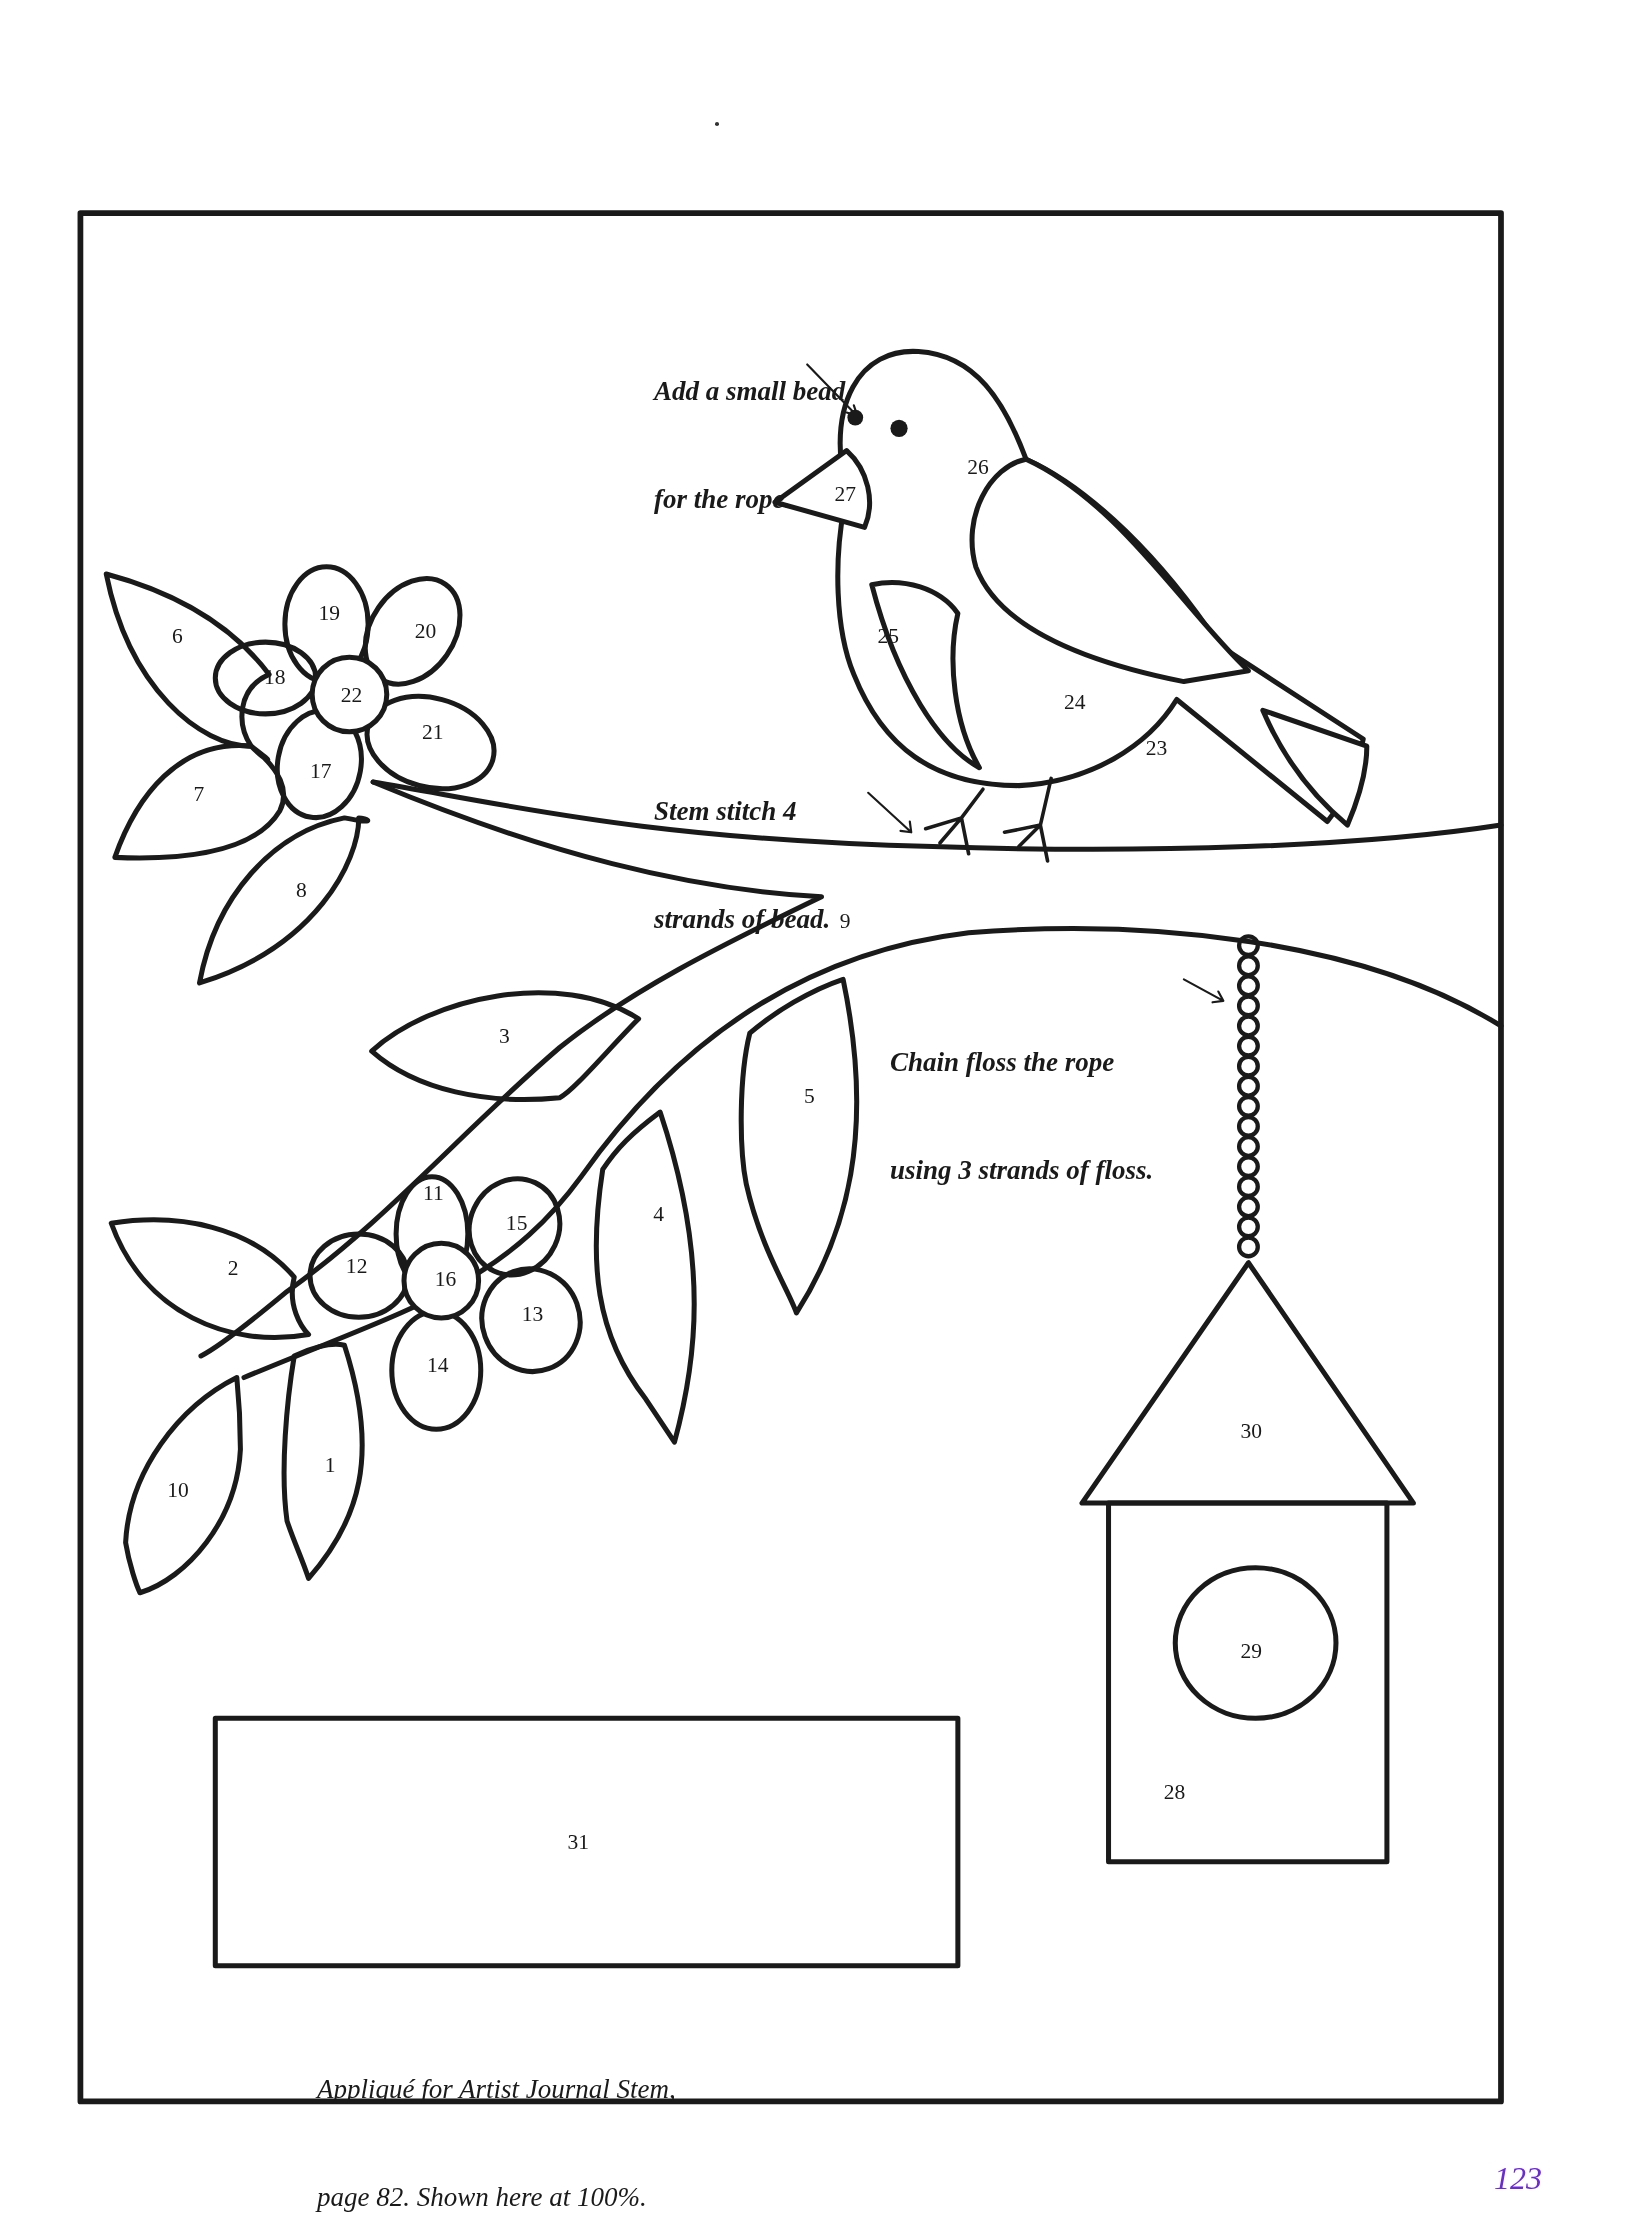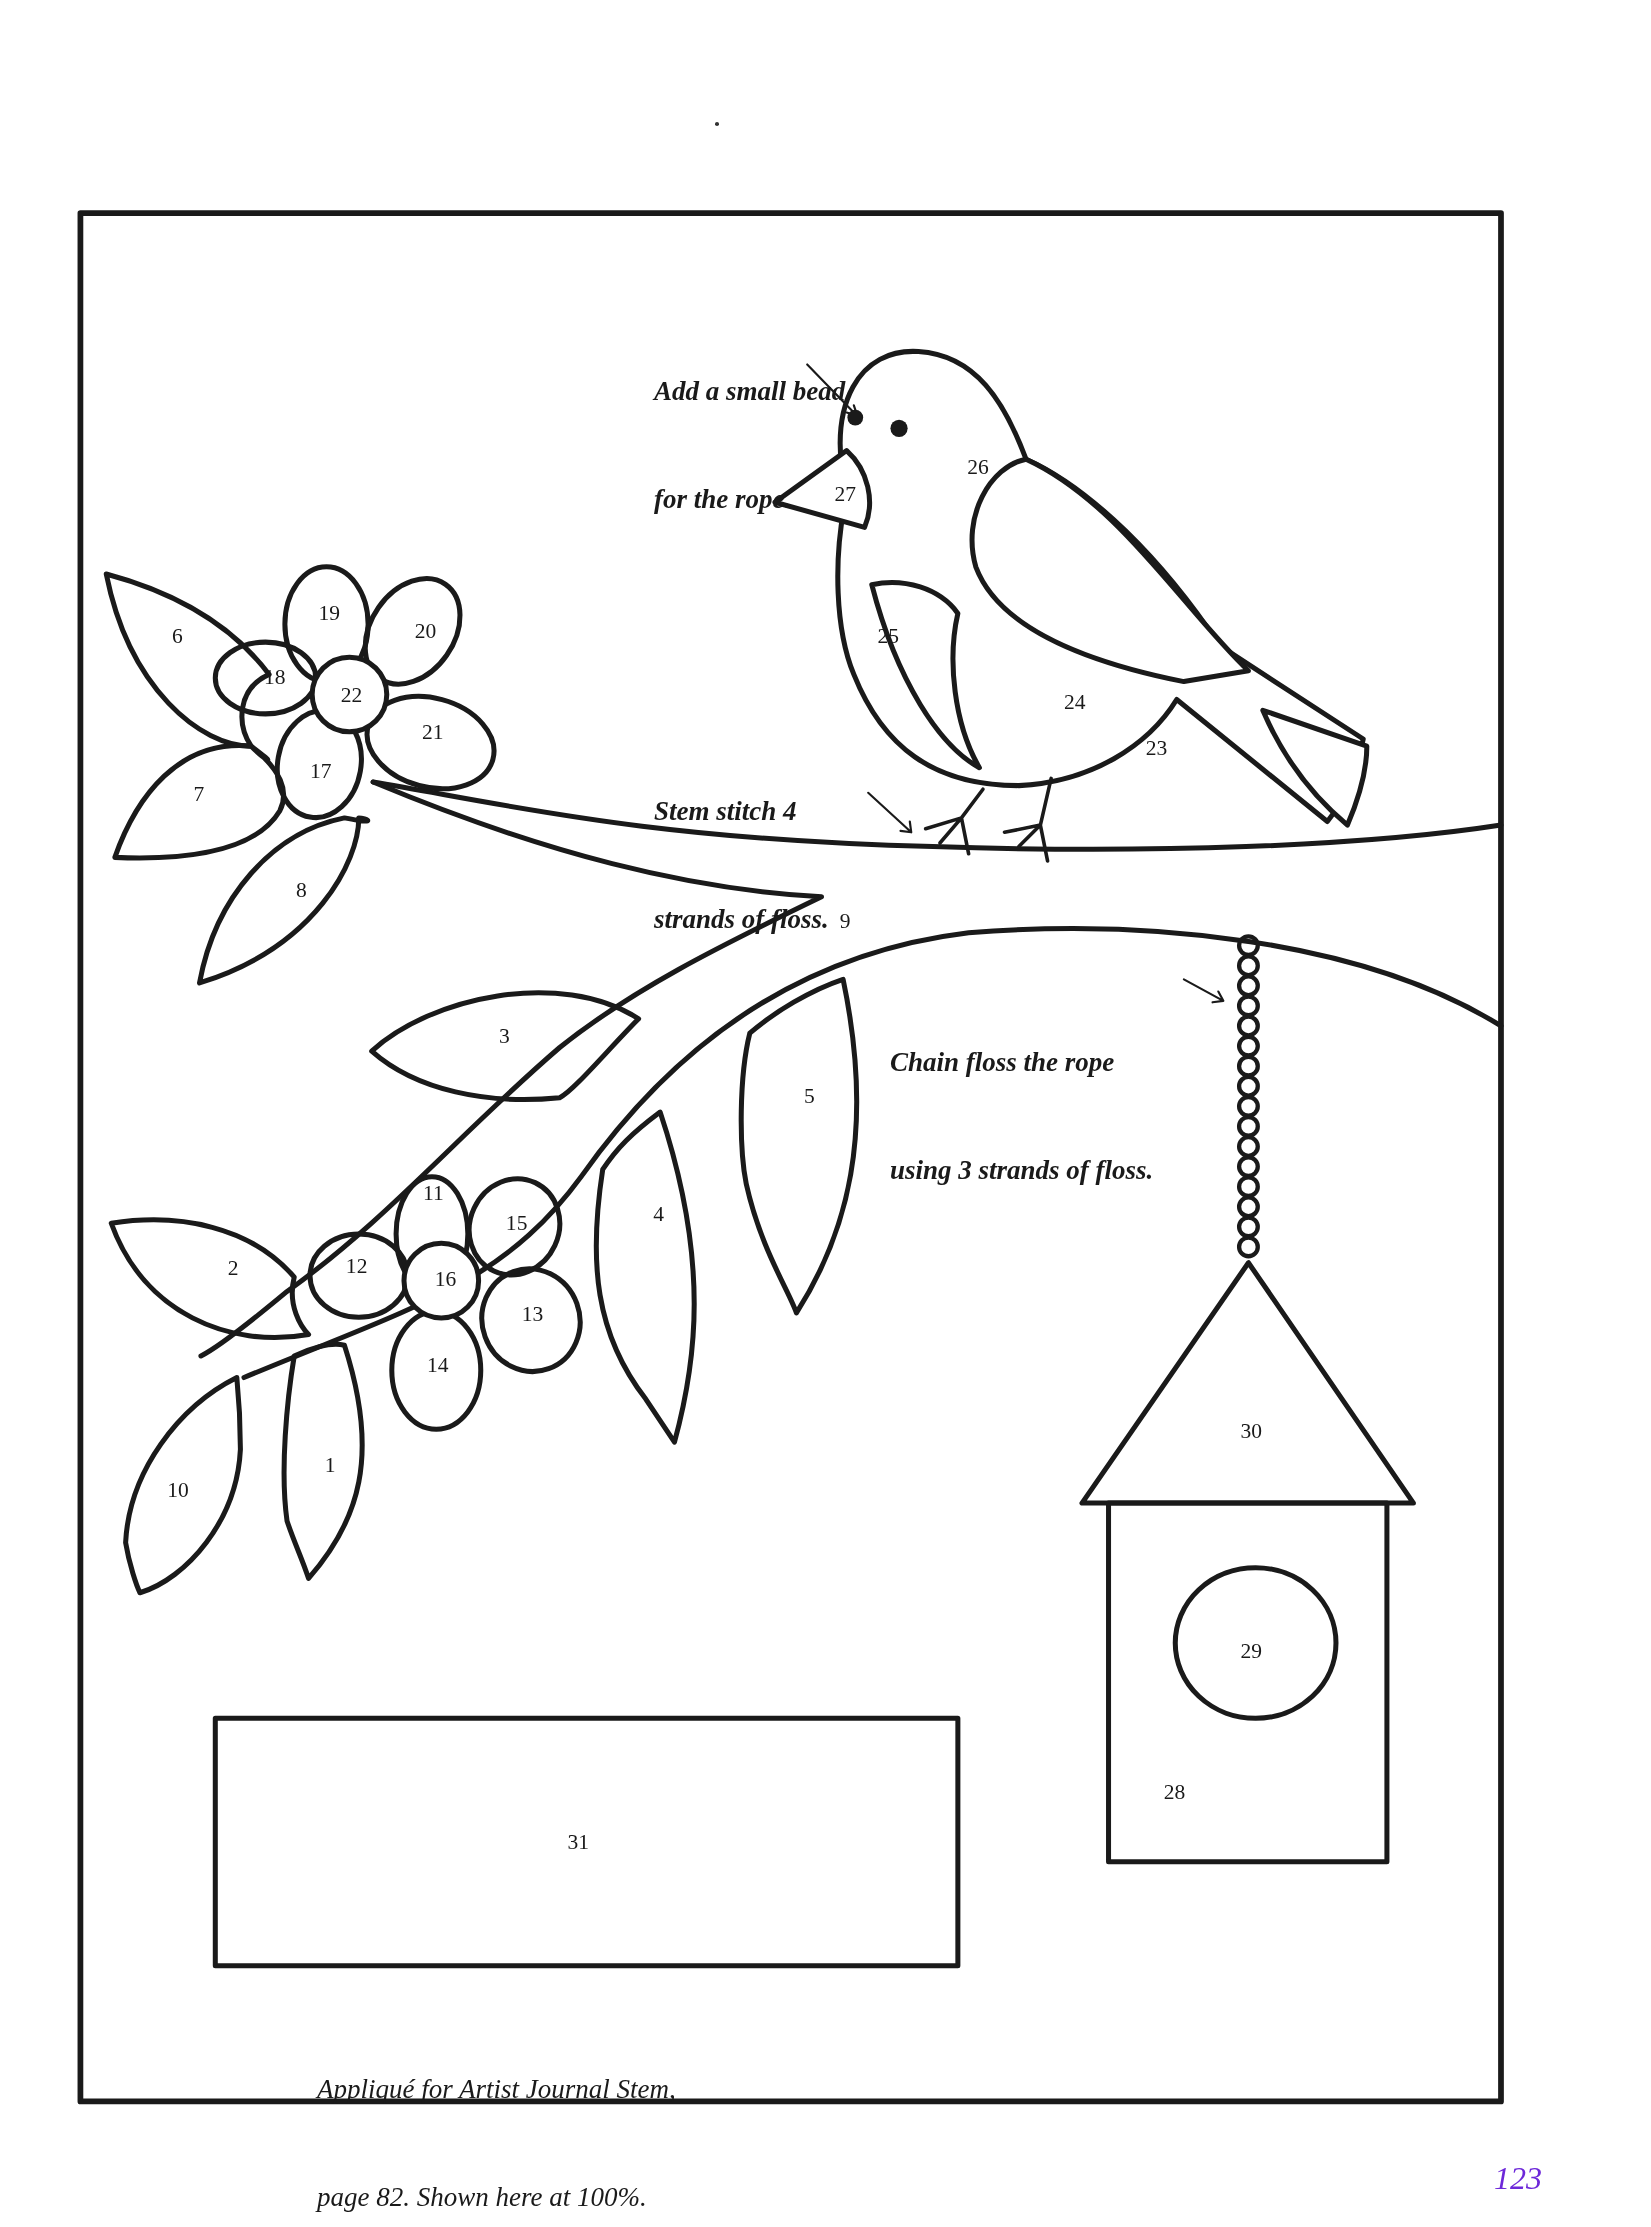--- a/index.html
+++ b/index.html
@@ -139,21 +139,21 @@
   <text class="num" x="1744" y="1998">30</text>
   <text class="num" x="806" y="2570">31</text>
 </svg>
 
 <div class="note" style="left:622px;top:301px;margin-left:32px;">
   <div>Add a small bead</div>
   <div>for the rope.</div>
 </div>
 <div class="note" style="left:654px;top:721px;">
   <div>Stem stitch 4</div>
-  <div>strands of floss.</div>
+  <div>strands of bead.</div>
 </div>
 <div class="note" style="left:890px;top:972px;">
   <div>Chain floss the rope</div>
   <div>using 3 strands of floss.</div>
 </div>
 
 <div class="caption" style="left:317px;top:1999px;">
   <div>Appliqué for Artist Journal Stem,</div>
   <div>page 82. Shown here at 100%.</div>
 </div>

